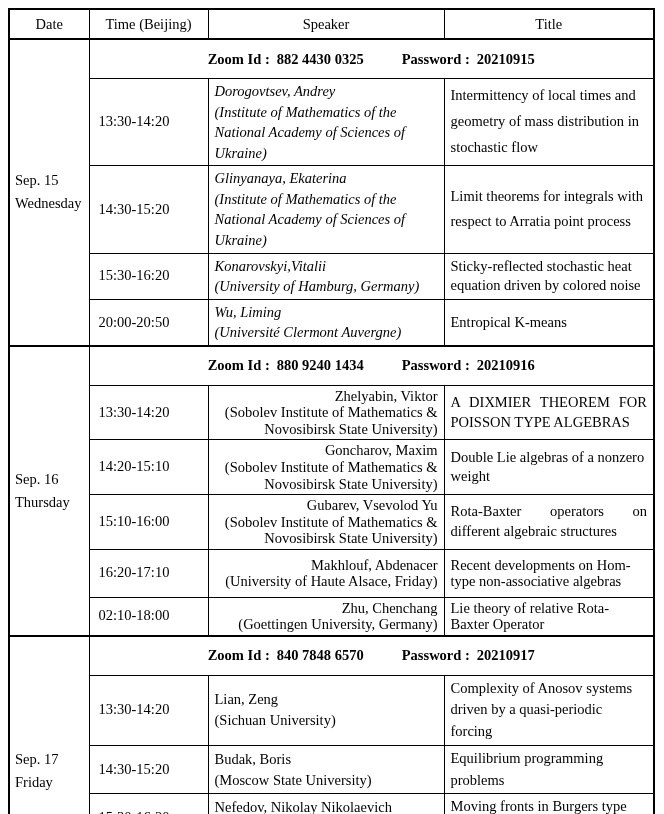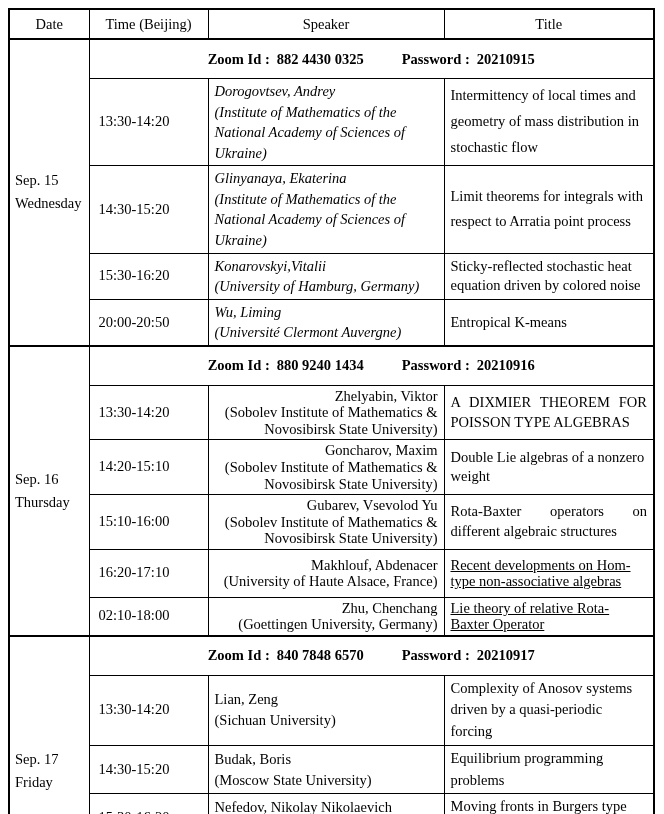--- a/index.html
+++ b/index.html
@@ -75,21 +75,21 @@
   tbody.s0 td.speaker-cell div { line-height: 1.42; font-style: italic; }
   tbody.s1 td.speaker-cell div { line-height: 1.14; text-align: right; }
   tbody.s2 td.speaker-cell div { line-height: 1.45; }
 
   td.title-cell {
     text-align: left;
     line-height: 1.35;
   }
   td.title-cell.lh-wide  { line-height: 1.78; }
   td.title-cell.lh-med   { line-height: 1.5; font-family: Liberation Serif, serif;  }
-  td.title-cell.lh-tight { line-height: 1.13; text-decoration: underline; }
+  td.title-cell.lh-tight { line-height: 1.13; }
   td.title-cell.justify  { text-align: justify; }
 </style>
 </head>
 <body>
 
 <div class="page">
   <table class="schedule">
     <colgroup>
       <col class="c-date">
         <col class="c-time">
@@ -186,21 +186,21 @@
         <td class="speaker-cell">
           <div>Gubarev, Vsevolod Yu</div>
           <div>(Sobolev Institute of Mathematics &amp; Novosibirsk State University)</div>
         </td>
         <td class="title-cell justify">Rota-Baxter operators on different algebraic structures</td>
       </tr>
       <tr style="height:48px">
         <td class="time-cell">16:20-17:10</td>
         <td class="speaker-cell">
           <div>Makhlouf, Abdenacer</div>
-          <div>(University of Haute Alsace, France)</div>
+          <div>(University of Haute Alsace, Friday)</div>
         </td>
         <td class="title-cell lh-tight">Recent developments on Hom-type non-associative algebras</td>
       </tr>
       <tr style="height:38px">
         <td class="time-cell">02:10-18:00</td>
         <td class="speaker-cell">
           <div>Zhu, Chenchang</div>
           <div>(Goettingen University, Germany)</div>
         </td>
         <td class="title-cell lh-tight">Lie theory of relative Rota-Baxter Operator</td>

